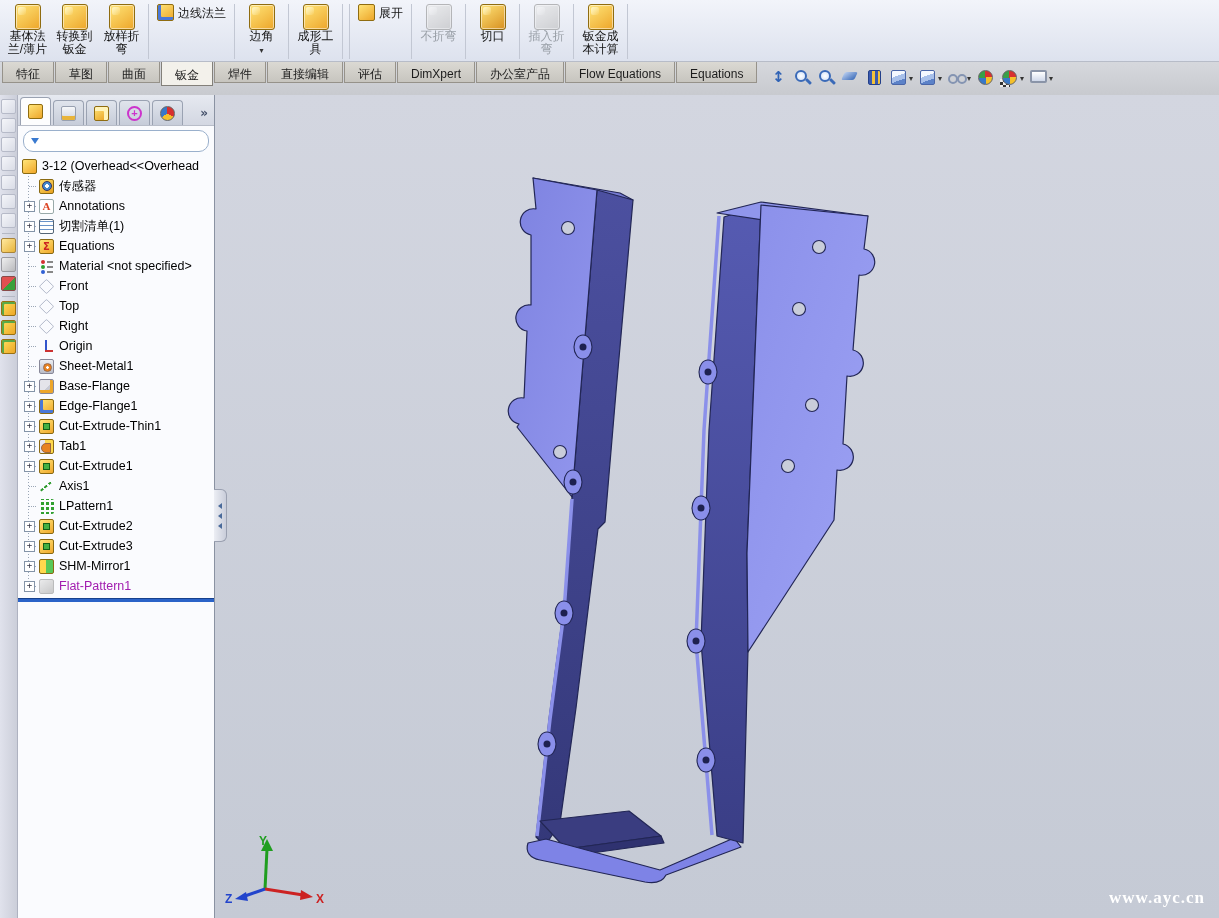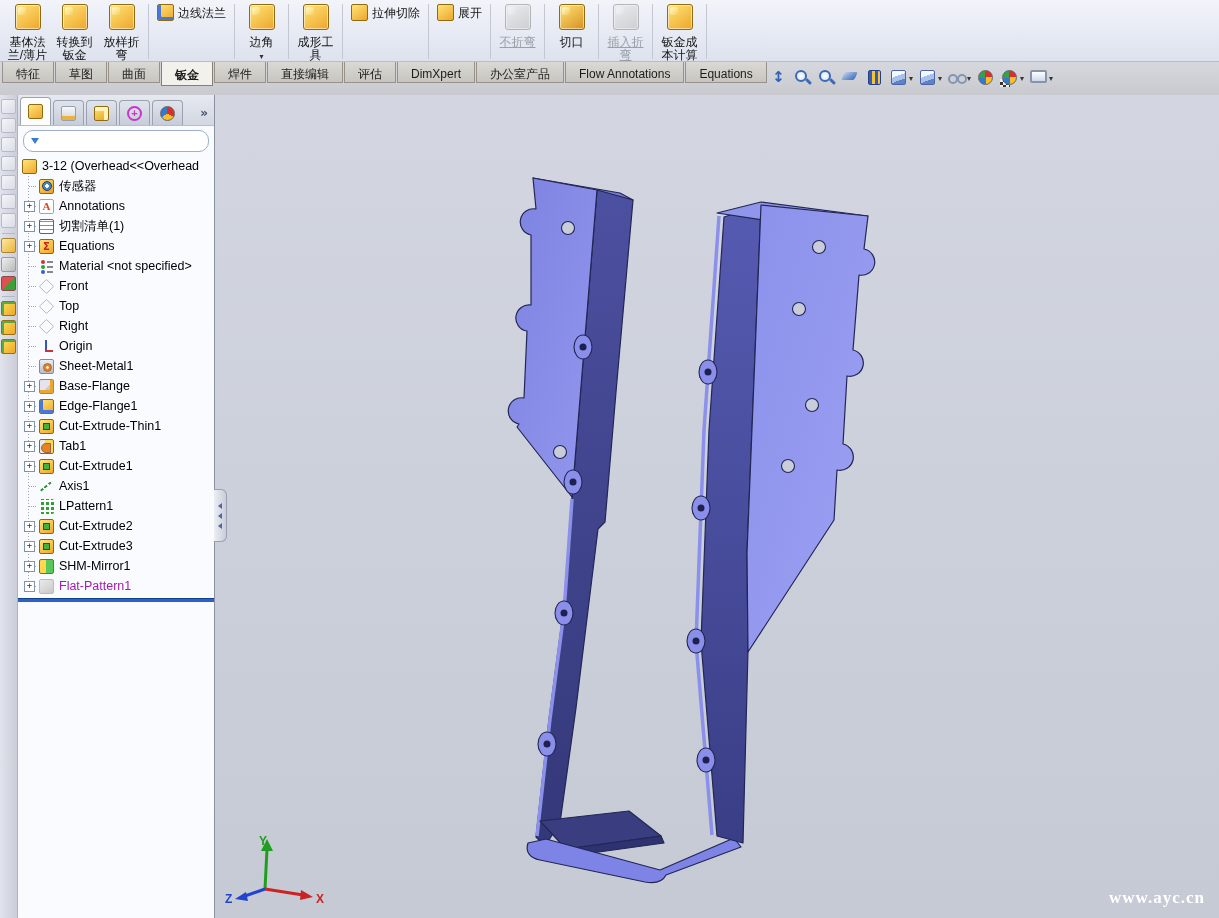--- a/index.html
+++ b/index.html
@@ -4,43 +4,43 @@
 <style>
   html,body{margin:0;padding:0;background:#9aa0ac;}
   .app{position:relative;width:1219px;height:918px;overflow:hidden;
        font-family:"Liberation Sans",sans-serif;user-select:none;}
   
   .ribbon{position:absolute;left:0;top:0;width:1219px;height:62px;
     background:linear-gradient(#f2f4fa,#dde2ee);border-bottom:1px solid #b7bcc8;
     display:flex;align-items:stretch;padding:2px 0 0 4px;box-sizing:border-box;}
   .rbig{display:flex;flex-direction:column;align-items:center;width:47px;flex:none;
     background:none;border:0;padding:2px 0 0;font:12px/13px "Liberation Sans",sans-serif;color:#141414;cursor:default;}
-  .rlab{margin-top:6px;text-align:center;white-space:normal;word-break:break-all;}
+  .rlab{margin-top:0;text-align:center;white-space:normal;word-break:break-all;}
   .rstack{display:flex;flex-direction:column;justify-content:flex-start;padding:1px 2px;flex:none;gap:40px;}
   .rrow{display:flex;align-items:center;gap:4px;background:none;border:0;padding:1px 3px;
     font:12px/16px "Liberation Sans",sans-serif;color:#141414;text-align:left;white-space:nowrap;cursor:default;}
   .ric{width:24px;height:24px;flex:none;border-radius:3px;position:relative;
     background:linear-gradient(145deg,#ffe478,#eda62a);border:1px solid #8f6c10;box-shadow:inset 0 0 0 1px rgba(255,255,255,.5);}
   .ris{width:15px;height:15px;flex:none;border-radius:2px;
     background:linear-gradient(145deg,#ffe478,#eda62a);border:1px solid #8f6c10;}
   .ric::after{content:"";position:absolute;left:2px;top:2px;width:8px;height:8px;
     background:linear-gradient(135deg,#fff6c8,rgba(255,255,255,0));border-radius:2px;}
   [data-icon="no-bends"],[data-icon="insert-bends"]{background:linear-gradient(145deg,#e8e8ec,#b8bcc8);border-color:#98a;}
   [data-icon="rip"]{background:linear-gradient(145deg,#ffe478,#d89020);}
-  .dis{color:#9aa0a8;text-decoration:underline;}
+  .dis{color:#9aa0a8;}
   .dis .ric,.dis .ris{filter:grayscale(1);opacity:.6;}
   .dd{font-size:8px;color:#333;margin-top:1px;}
   .rsep{width:1px;background:#c2c7d3;margin:2px 3px;flex:none;}
   
   .tabrow{position:absolute;left:0;top:62px;width:1219px;height:33px;
     background:linear-gradient(#d6d8dd,#c8cacf);box-sizing:border-box;}
   .tabs{position:absolute;left:2px;top:0;display:flex;}
   .tab{height:21px;padding:3px 13px 0;margin-right:1px;font:12px/18px "Liberation Sans",sans-serif;color:#1c1c1c;
     border:1px solid #96928a;border-top:none;background:linear-gradient(#dbd9d3,#c7c5bf);cursor:default;}
-  .tab.active{background:#f3f1eb;height:24px;font-weight:bold;border-color:#83807a;}
+  .tab.active{background:#f3f1eb;height:24px;font-weight:normal;border-color:#83807a;}
   .hud{position:absolute;left:768px;top:5px;display:flex;align-items:center;gap:3px;}
   .hudi{display:flex;align-items:center;gap:1px;background:none;border:0;padding:1px;cursor:default;}
   .hi{width:19px;height:19px;position:relative;display:inline-block;}
   [data-icon="zoom-to-fit"]::after{content:"\2195";position:absolute;inset:0;text-align:center;
     color:#2f62b5;font:bold 15px/19px "DejaVu Sans",sans-serif;}
   [data-icon="zoom-to-area"]::before,[data-icon="previous-view"]::before{content:"";position:absolute;left:2px;top:2px;
     width:8px;height:8px;border:2px solid #3a6ab8;border-radius:50%;background:radial-gradient(#fff,#cfe0f8);}
   [data-icon="zoom-to-area"]::after,[data-icon="previous-view"]::after{content:"";position:absolute;left:12px;top:12px;
     width:7px;height:3px;background:#3a6ab8;transform:rotate(45deg);border-radius:1px;}
   [data-icon="section-view"]::after{content:"";position:absolute;left:2px;top:4px;width:13px;height:8px;
@@ -188,30 +188,20 @@
         <span class="ric" data-icon="corner"></span>
         <span class="rlab">边角</span>
         <span class="dd">▾</span>
       </button>
       <i class="rsep"></i>
       <button class="rbig">
         <span class="ric" data-icon="forming-tool"></span>
         <span class="rlab">成形工具</span>
       </button>
       <i class="rsep"></i>
-      <div class="rstack">
-        <button class="rrow">
-          <span class="ris" data-icon="extruded-cut"></span>
-          <span class="rlab2">拉伸切除</span>
-        </button>
-        <button class="rrow">
-          <span class="ris" data-icon="simple-hole"></span>
-          <span class="rlab2">简单直孔</span>
-        </button>
-      </div>
       <i class="rsep"></i>
       <div class="rstack">
         <button class="rrow">
           <span class="ris" data-icon="unfold"></span>
           <span class="rlab2">展开</span>
         </button>
         <button class="rrow">
           <span class="ris" data-icon="fold"></span>
           <span class="rlab2">折叠</span>
         </button>
@@ -247,21 +237,21 @@
     <div class="tabs" id="tabs">
         <button class="tab">特征</button>
         <button class="tab">草图</button>
         <button class="tab">曲面</button>
         <button class="tab active">钣金</button>
         <button class="tab">焊件</button>
         <button class="tab">直接编辑</button>
         <button class="tab">评估</button>
         <button class="tab">DimXpert</button>
         <button class="tab">办公室产品</button>
-        <button class="tab">Flow Annotations</button>
+        <button class="tab">Flow Equations</button>
         <button class="tab">Equations</button>
       </div>
     <div class="hud" id="hud">
         <button class="hudi">
           <span class="hi" data-icon="zoom-to-fit"></span>
         </button>
         <button class="hudi">
           <span class="hi" data-icon="zoom-to-area"></span>
         </button>
         <button class="hudi">

